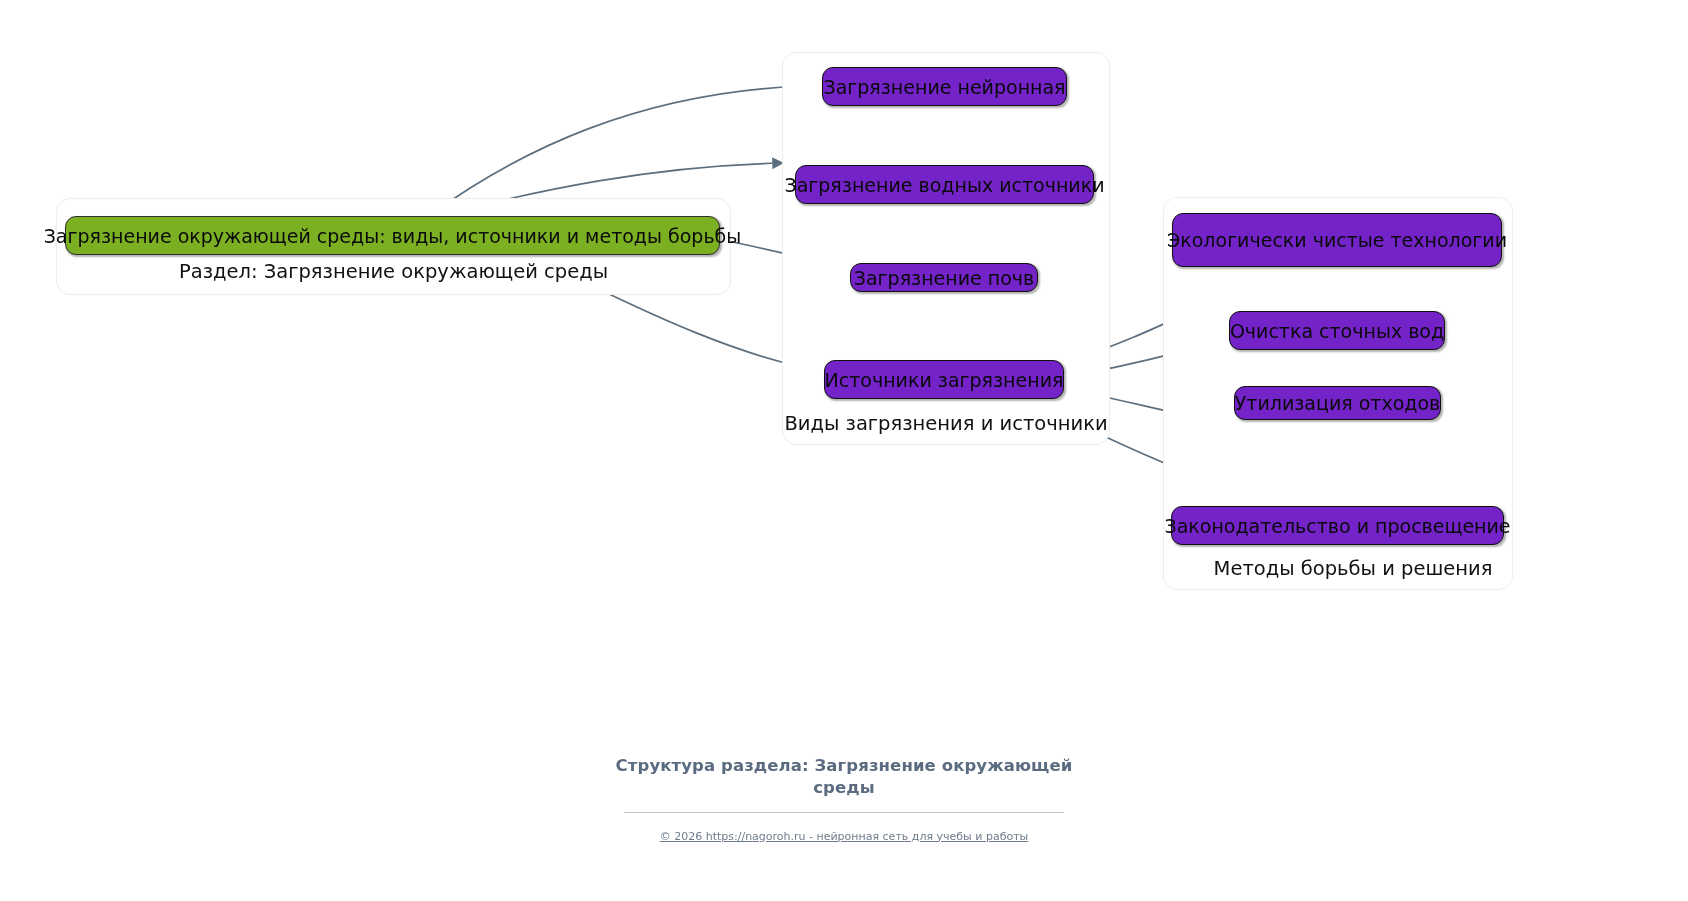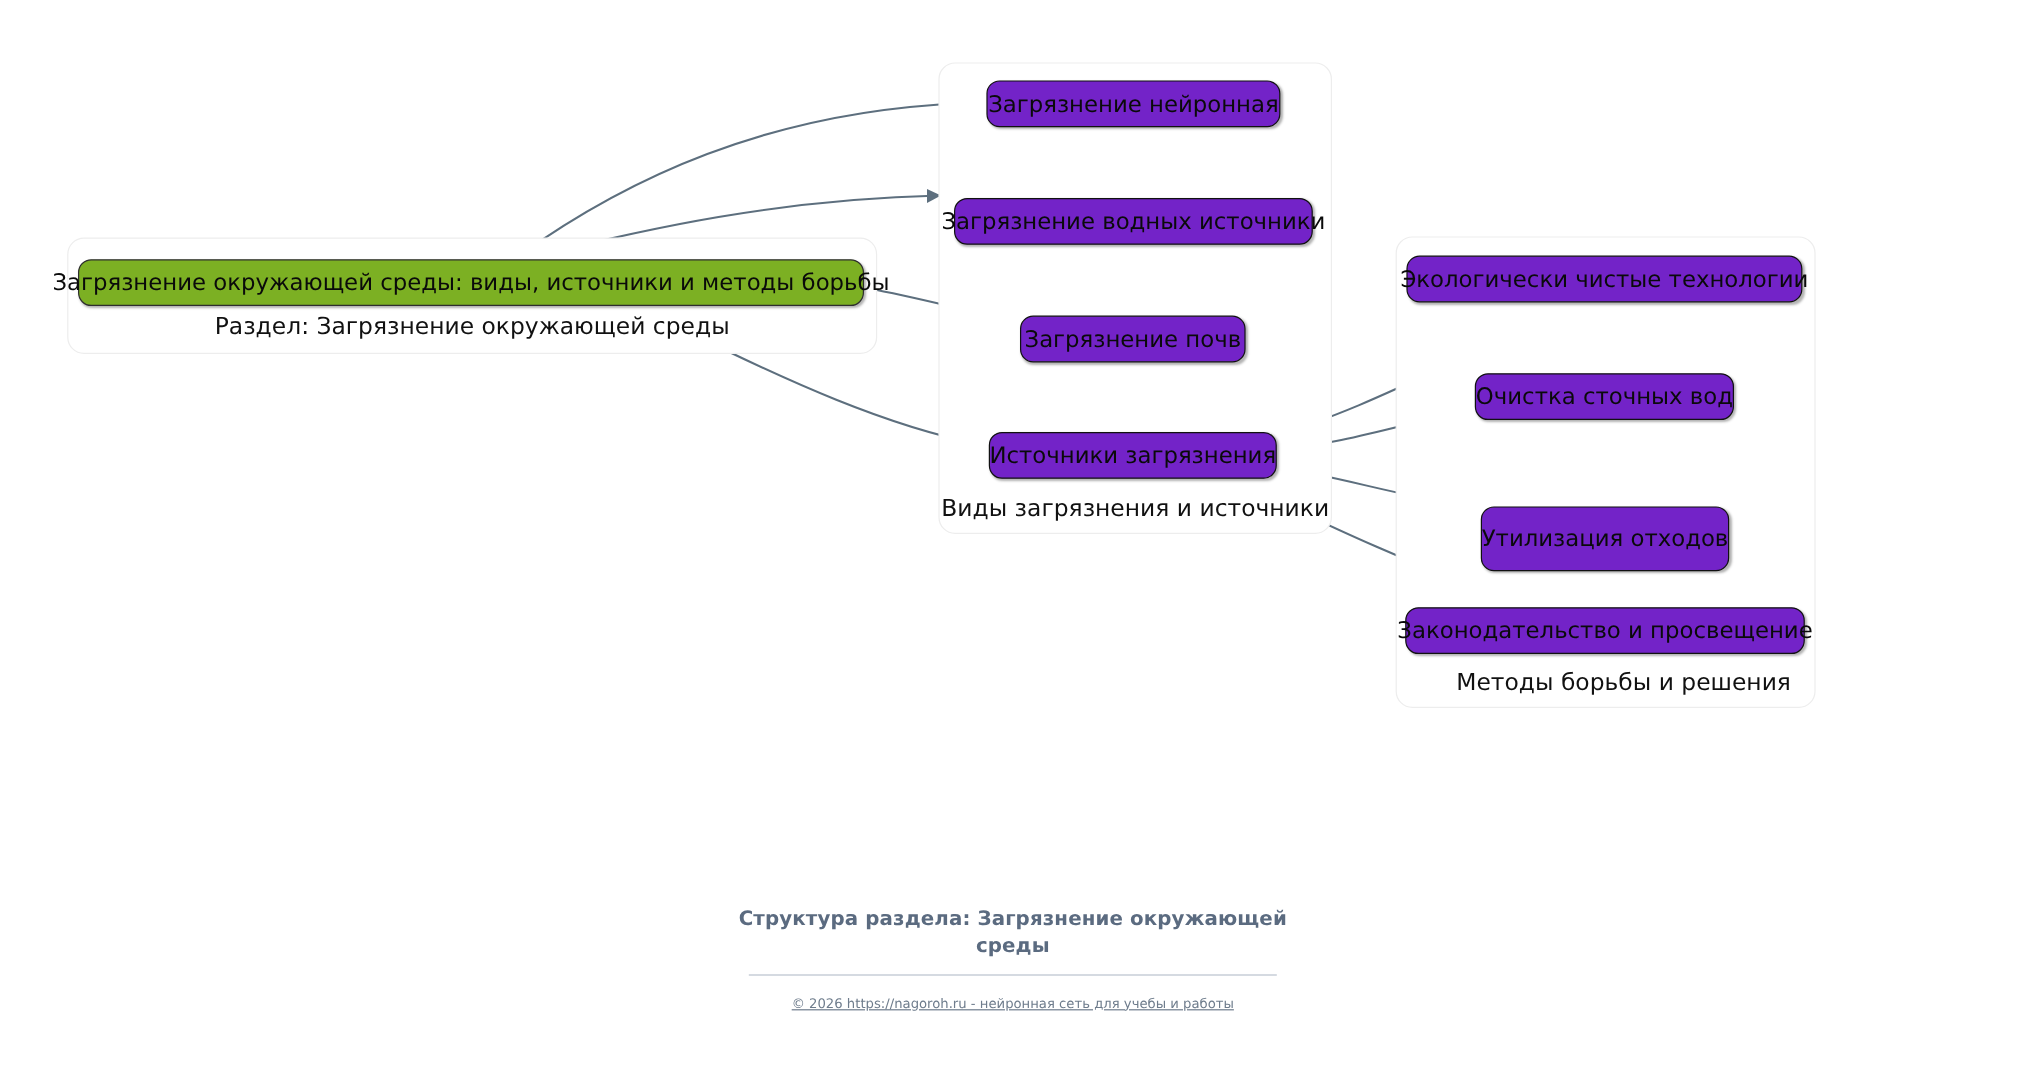--- a/index.html
+++ b/index.html
@@ -120,32 +120,32 @@
 
   <div class="node node-root" style="left:65px; top:216px; width:655px; height:39px;">Загрязнение окружающей среды: виды, источники и методы борьбы</div>
 
   <div class="cluster" style="left:782px; top:52px; width:328px; height:393px;"></div>
   <div class="cluster-label" style="left:782px; top:412px; width:328px;">Виды загрязнения и источники</div>
 
   <div class="node node-purple" style="left:822px; top:67px; width:245px; height:39px;">Загрязнение нейронная</div>
 
   <div class="node node-purple" style="left:795px; top:165px; width:299px; height:39px;">Загрязнение водных источники</div>
 
-  <div class="node node-purple" style="left:850px; top:263px; width:188px; height:39px;">Загрязнение почв</div>
+  <div class="node node-purple" style="left:850px; top:263px; width:188px; height:29px;">Загрязнение почв</div>
 
   <div class="node node-purple" style="left:824px; top:360px; width:240px; height:39px;">Источники загрязнения</div>
 
   <div class="cluster" style="left:1163px; top:197px; width:350px; height:393px;"></div>
   <div class="cluster-label" style="left:1163px; top:557px; width:350px;padding-left:30px;">Методы борьбы и решения</div>
 
-  <div class="node node-purple" style="left:1172px; top:213px; width:330px; height:39px;">Экологически чистые технологии</div>
+  <div class="node node-purple" style="left:1172px; top:213px; width:330px; height:54px;">Экологически чистые технологии</div>
 
   <div class="node node-purple" style="left:1229px; top:311px; width:216px; height:39px;">Очистка сточных вод</div>
 
-  <div class="node node-purple" style="left:1234px; top:422px; width:207px; height:54px;">Утилизация отходов</div>
+  <div class="node node-purple" style="left:1234px; top:386px; width:207px; height:34px;">Утилизация отходов</div>
 
   <div class="node node-purple" style="left:1171px; top:506px; width:333px; height:39px;">Законодательство и просвещение</div>
 
   <div class="footer" style="top:733px;">
     <div class="footer-title">
       <div>Структура раздела: Загрязнение окружающей</div>
       <div>среды</div>
     </div>
     <div class="footer-rule"></div>
     <div class="footer-copy">© 2026 https://nagoroh.ru - нейронная сеть для учебы и работы</div>

